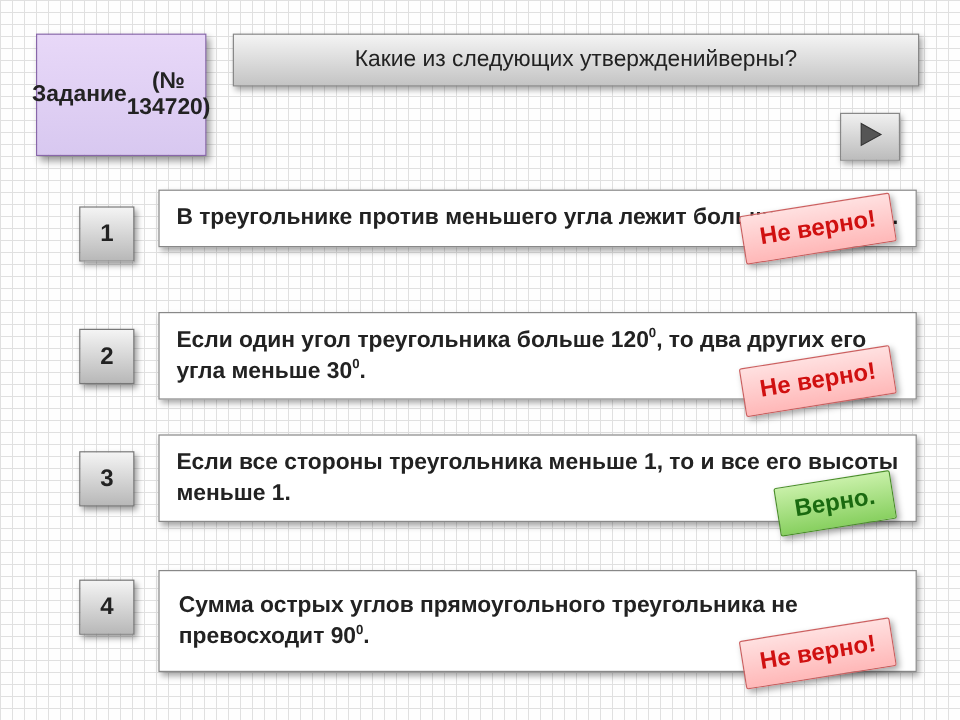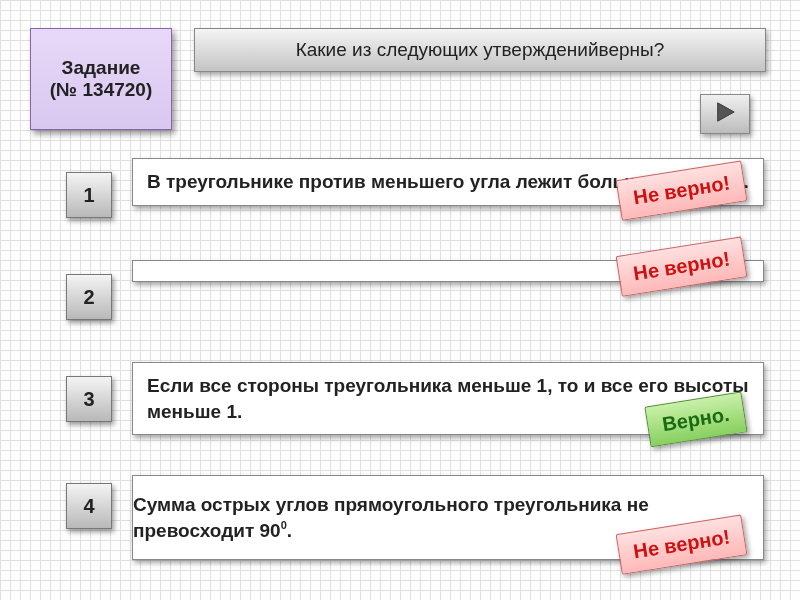--- a/index.html
+++ b/index.html
@@ -19,21 +19,21 @@
   .task-box {
     position: absolute;
     left: 30px;
     top: 28px;
     width: 140px;
     height: 100px;
     background: linear-gradient(#e8d8f8, #d8c8f0);
     border: 1px solid #8866aa;
     box-shadow: 3px 4px 6px rgba(0,0,0,0.4);
     display: flex;
-    flex-direction: column;
+    flex-direction: row;
     justify-content: center;
     align-items: center;
     font-size: 19px;
     font-weight: bold;
     color: #222;
     text-align: center;
   }
   .question-bar {
     position: absolute;
     left: 194px;
@@ -100,21 +100,21 @@
     background: #fff;
     border: 1px solid #888;
     box-shadow: 2px 3px 5px rgba(0,0,0,0.35);
     padding: 10px 14px;
     font-size: 19px;
     font-weight: bold;
     color: #222;
     box-sizing: border-box;
     line-height: 1.35;
   }
-  .row4 .stmt-box { padding: 16px 0; }
+  .row4 .stmt-box { padding: 16px 16px; }
   .sup { font-size: 11px; position: relative; top: -8px; }
   .stamp {
     position: absolute;
     right: 18px;
     bottom: -6px;
     transform: rotate(-9deg);
     padding: 6px 14px;
     font-size: 20px;
     font-weight: bold;
     border-radius: 2px;
@@ -162,20 +162,21 @@
     <span>В треугольнике против меньшего угла лежит большая сторона.</span>
     <div class="stamp wrong">Не верно!</div>
   </div>
 </div>
 
 <div class="row row2">
   <div class="num-btn">
     <span>2</span>
   </div>
   <div class="stmt-box">
+    <span>Если один угол треугольника больше 120<span class="sup">0</span>, то два других его угла меньше 30<span class="sup">0</span>.</span>
     <div class="stamp wrong">Не верно!</div>
   </div>
 </div>
 
 <div class="row row3">
   <div class="num-btn">
     <span>3</span>
   </div>
   <div class="stmt-box">
     <span>Если все стороны треугольника меньше 1, то и все его высоты меньше 1.</span>

